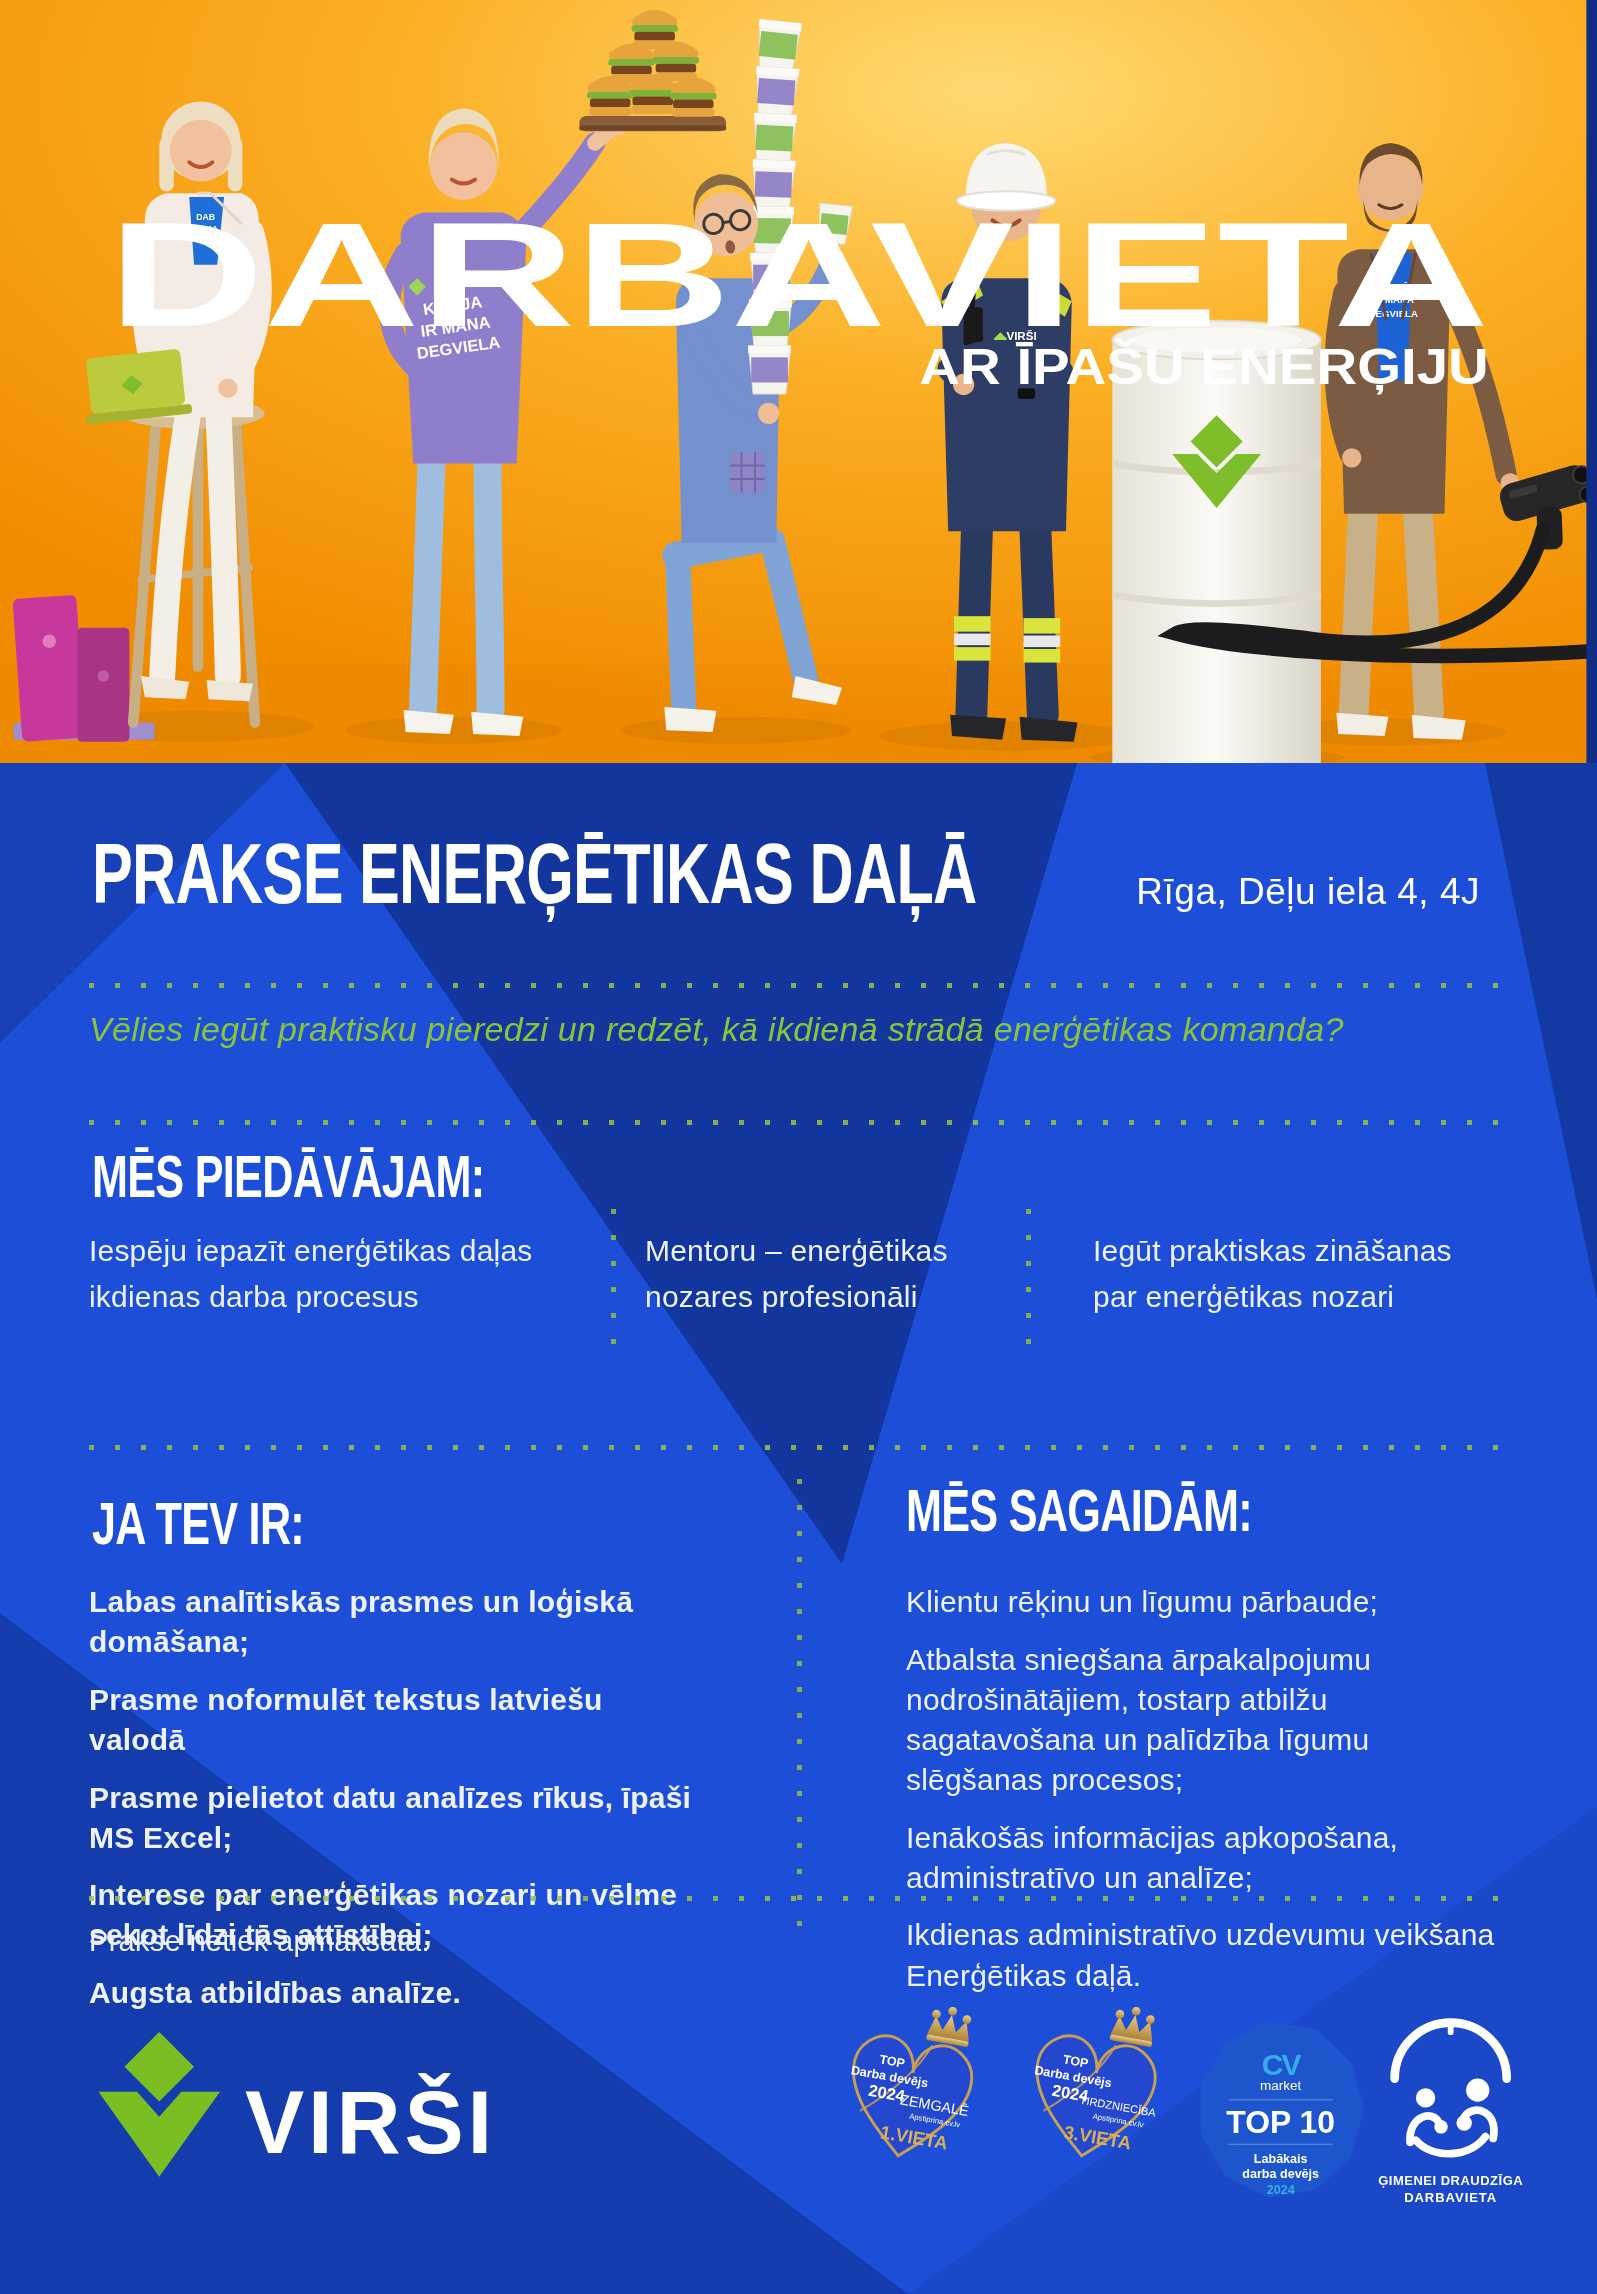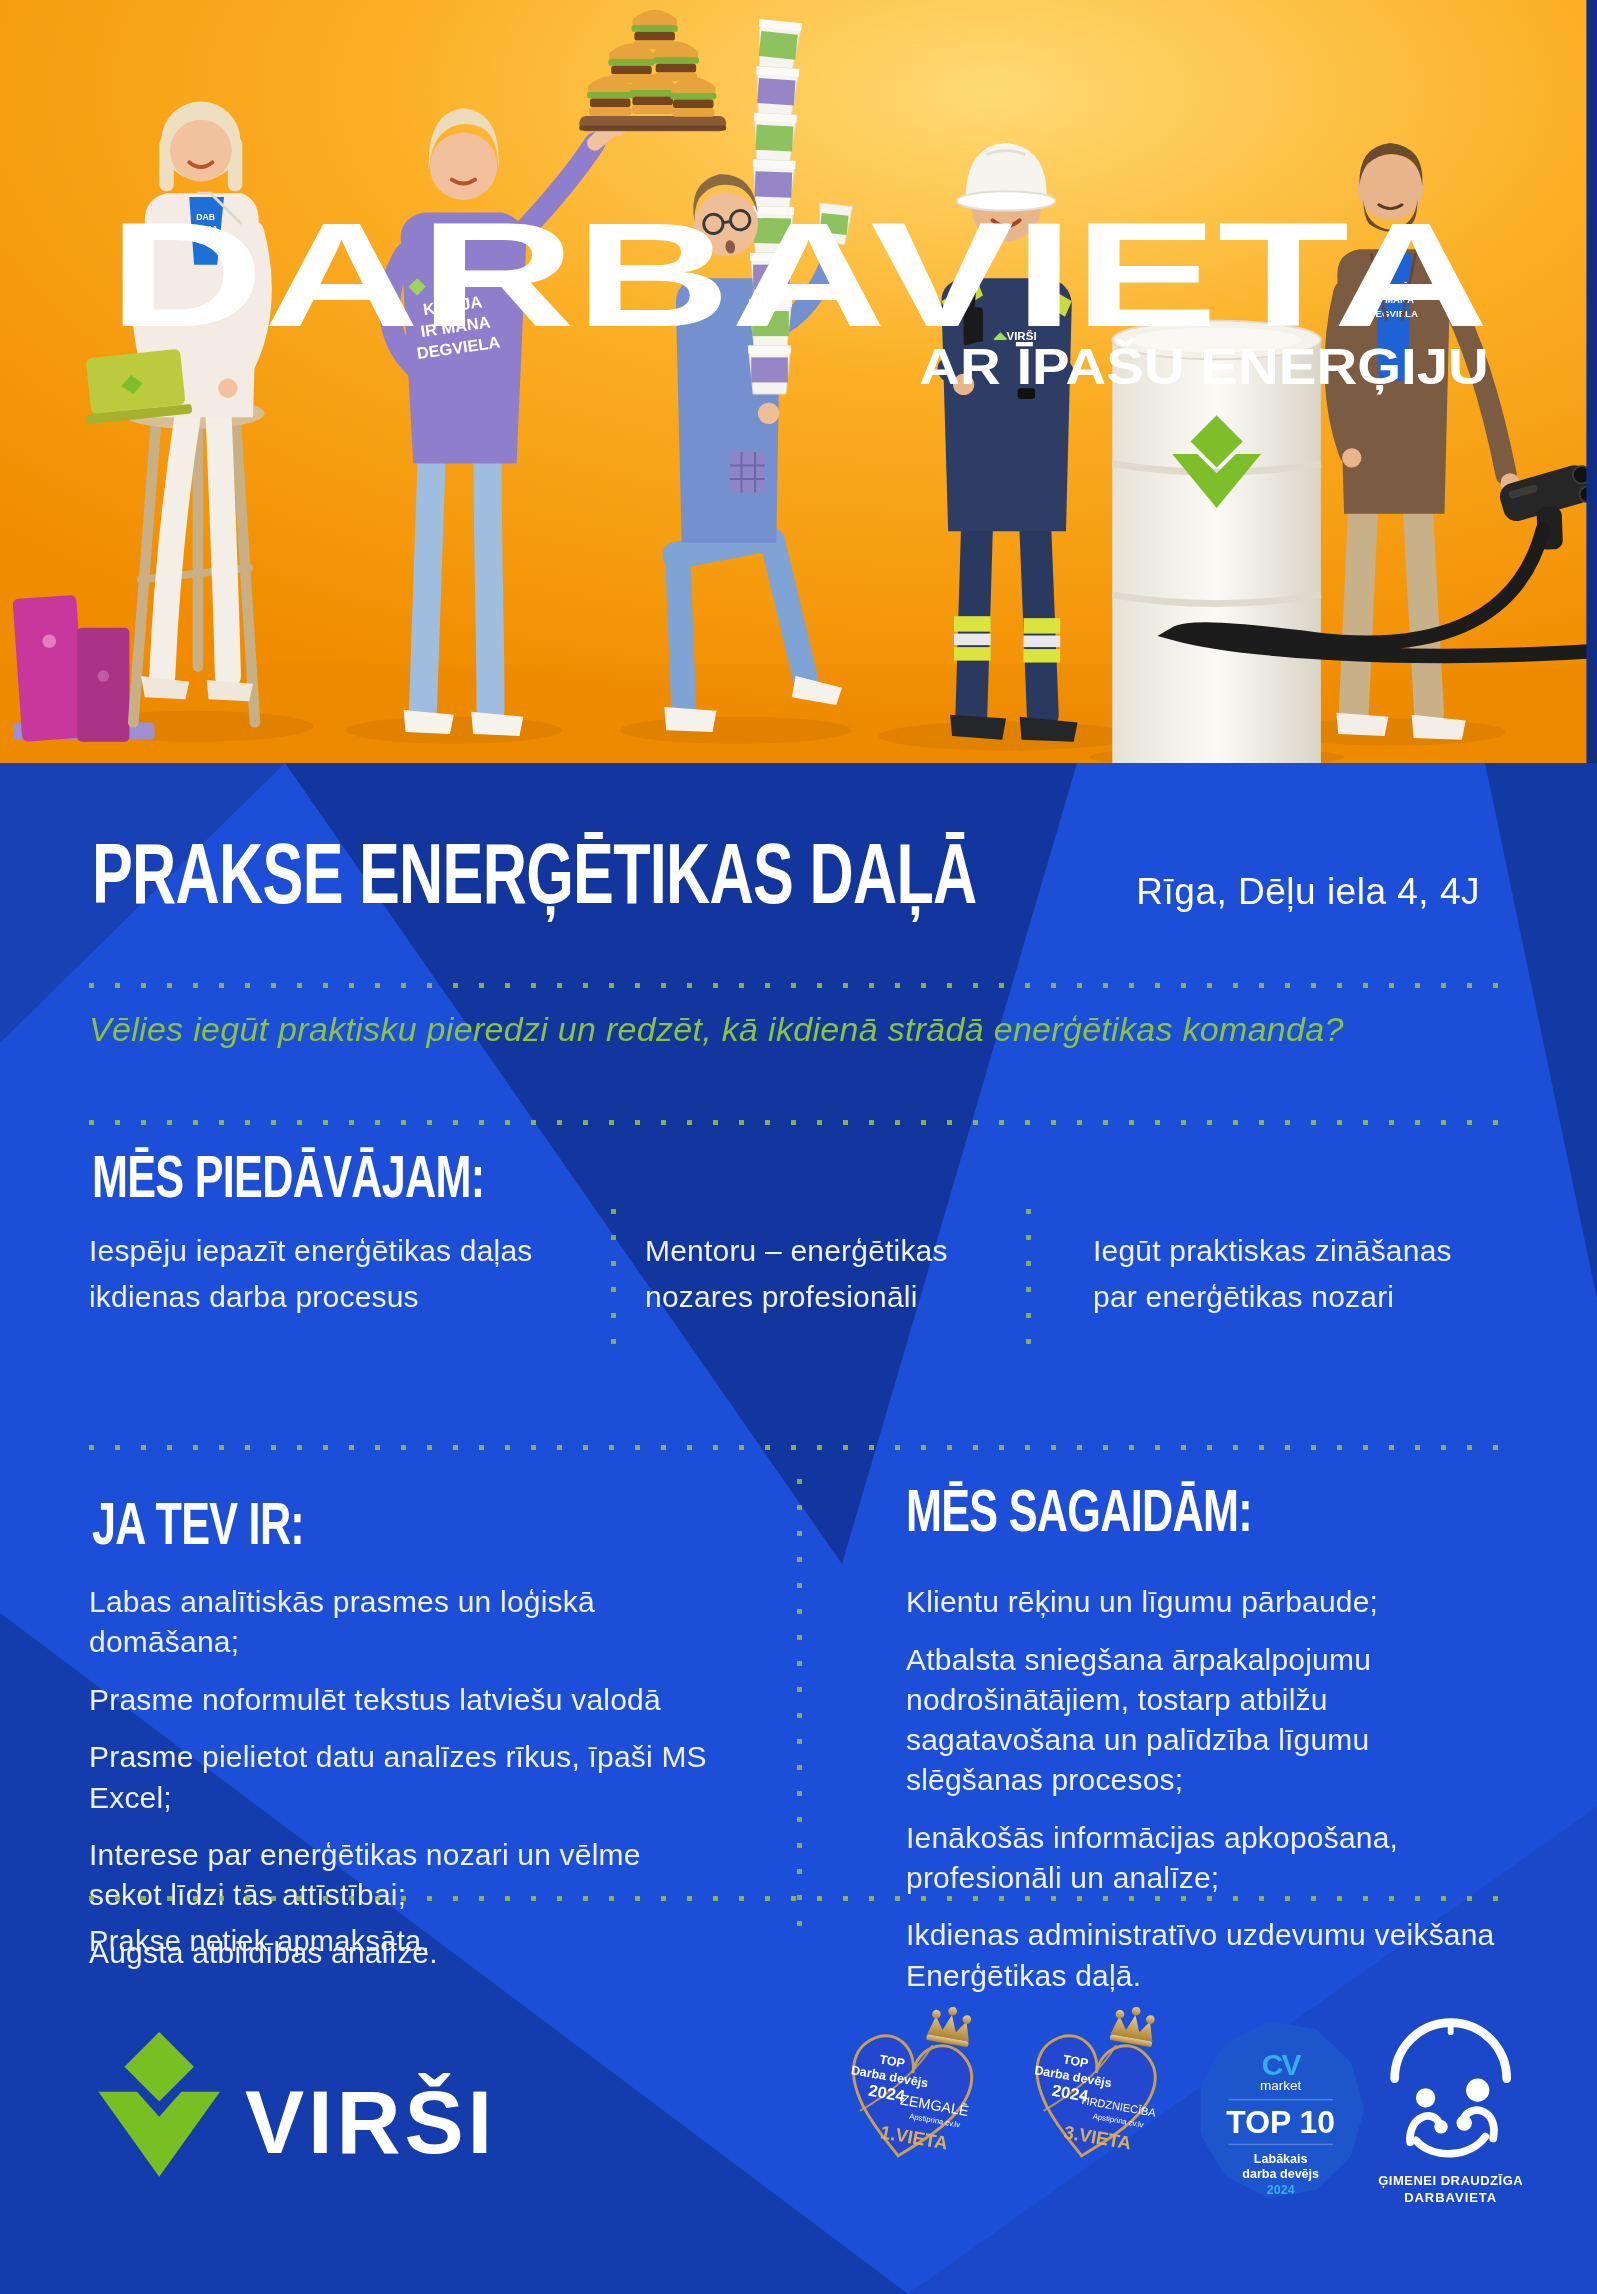--- a/index.html
+++ b/index.html
@@ -31,21 +31,21 @@
   .col2{left:645px;width:338px;}
   .col3{left:1093px;width:391px;}
   .vdots{width:4.8px;background-image:repeating-linear-gradient(180deg,#9CC43F 0 4.8px,transparent 4.8px 26px);opacity:.8;}
   .vd1{left:611px;top:446px;height:154px;}
   .vd2{left:1026px;top:446px;height:154px;}
   .vd3{left:797px;top:716px;height:467px;}
   .req-h{top:718px;left:92px;margin-top:13px;}
   .exp-h{top:718px;left:906px;}
   .plist{margin:0;padding:0;list-style:none;font-size:30px;line-height:1.34;letter-spacing:0.2px;}
   .plist li{margin:0 0 17.4px 0;}
-  .req-list{top:819px;left:89px;width:618px;}
+  .req-list{top:819px;left:89px;width:618px;font-weight:bold;}
   .exp-list{top:819px;left:906px;width:606px;}
   .note{top:1162px;left:89px;font-size:29px;letter-spacing:0.3px;}
   .logo-svg{top:1267px;left:83px;}
   .badges-svg{top:1244px;left:821px;}
 </style>
 </head>
 <body>
 
 <div class="poster">
 
@@ -317,21 +317,21 @@
       <li>Interese par enerģētikas nozari un vēlme sekot līdzi tās attīstībai;</li>
       <li>Augsta atbildības analīze.</li>
     </ul>
 
     <div class="layer vdots vd3"></div>
 
     <div class="layer h2 exp-h"><span class="cond">MĒS SAGAIDĀM:</span></div>
     <ul class="layer plist exp-list">
       <li>Klientu rēķinu un līgumu pārbaude;</li>
       <li>Atbalsta sniegšana ārpakalpojumu nodrošinātājiem, tostarp atbilžu sagatavošana un palīdzība līgumu slēgšanas procesos;</li>
-      <li>Ienākošās informācijas apkopošana, profesionāli un analīze;</li>
+      <li>Ienākošās informācijas apkopošana, administratīvo un analīze;</li>
       <li>Ikdienas administratīvo uzdevumu veikšana Enerģētikas daļā.</li>
     </ul>
 
     <div class="layer sep sep4"></div>
     <div class="layer note">Prakse netiek apmaksāta.</div>
 
     <svg class="layer logo-svg" width="463" height="164" viewBox="0 0 480 170">
       <g fill="#79BE23">
         <polygon points="79,2 115,38 79,74 43,38"></polygon>
         <polygon points="16,64 56,64 79,90 102,64 142,64 79,152"></polygon>

